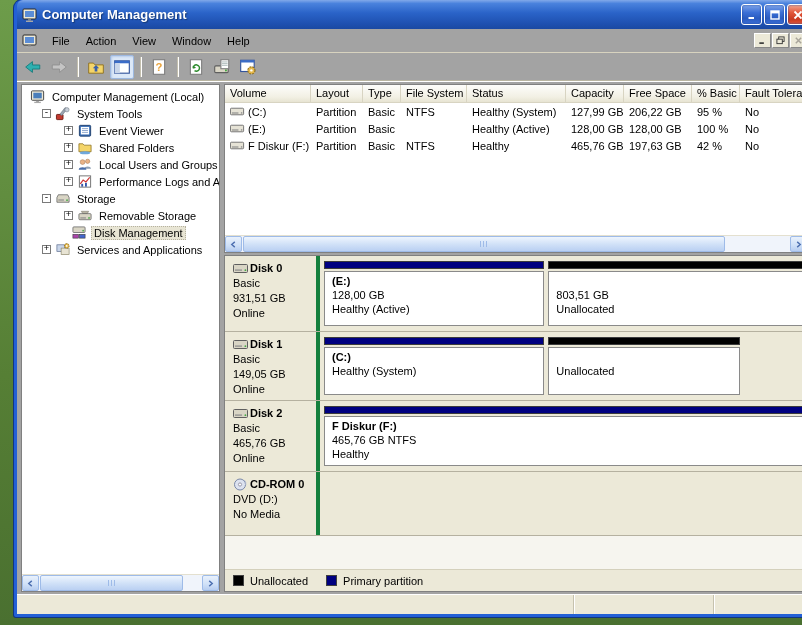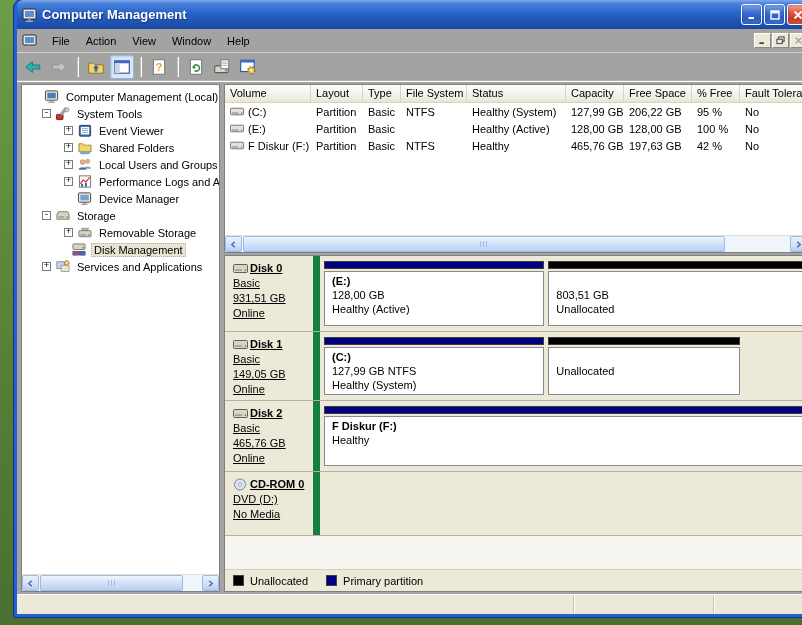--- a/index.html
+++ b/index.html
@@ -91,21 +91,21 @@
   .lrow{ height:17px; display:flex; align-items:center; }
   .bcell{ padding:1px 5px; white-space:nowrap; overflow:hidden; }
   .c0{ width:86px; flex:none; } .c1{ width:52px; flex:none; } .c2{ width:38px; flex:none; }
   .c3{ width:66px; flex:none; } .c4{ width:99px; flex:none; } .c5{ width:58px; flex:none; }
   .c6{ width:68px; flex:none; } .c7{ width:48px; flex:none; } .c8{ flex:1; min-width:50px; }
   .vcell{ display:flex; align-items:center; gap:3px; }
   .vcell svg{ width:15px; height:13px; flex:none; }
   .gap2{ height:2px; flex:none; }
   .bottom-pane{ flex:1; min-height:0; border:1px solid #808080; background:#f6f5ef; display:flex; flex-direction:column; }
   .disk-row{ display:flex; border-bottom:1px solid #b5b1a0; background:#ece9d8; flex:none; }
-  .disk-info{ width:95px; flex:none; border-right:7px solid #15803d; padding:5px 2px 3px 8px; line-height:15px;text-decoration:underline; }
+  .disk-info{ width:95px; flex:none; border-right:4px solid #15803d; padding:5px 2px 3px 8px; line-height:15px; }
   .dname{ display:flex; align-items:center; font-weight:bold; }
   .dname svg{ width:16px; height:13px; margin-right:1px; flex:none; }
   .disk-graph{ flex:1; min-width:0; padding:5px 4px; display:flex; gap:4px; }
   .part{ display:flex; flex-direction:column; }
   .pstrip{ height:8px; flex:none; border:1px solid #3c3c3c; }
   .part.primary .pstrip{ background:#000080; }
   .part.unallocated .pstrip{ background:#000; }
   .pbody{ flex:1; margin-top:2px; border:1px solid #8a8a8a; background:#fff; padding:2px 7px; line-height:14px; overflow:hidden; white-space:nowrap; }
   .plabel{ font-weight:bold; min-height:14px; }
   .filler{ flex:1; background:#f6f5ef; }
@@ -243,21 +243,21 @@
             <circle cx="11" cy="11" r="1.1" fill="#fff"></circle>
           </svg>
       </span>
     </div>
 
     <div class="main">
 
       <div class="tree-panel">
         <div class="tree">
 
-          <div class="trow" style="padding-left:22px">
+          <div class="trow" style="padding-left:8px">
             <span class="ticon">
                 <svg viewBox="0 0 16 16">
                   <rect x="1" y="2" width="13" height="10" rx="1" fill="#ece9d8" stroke="#404040"></rect>
                   <rect x="3" y="4" width="9" height="6" fill="#4a7ebb"></rect>
                   <rect x="6" y="12" width="3" height="1.6" fill="#808080"></rect>
                   <rect x="4" y="13.6" width="7" height="1.4" fill="#a8a8a8"></rect>
                 </svg>
               </span>
             <span class="tlabel">Computer Management (Local)</span>
           </div>
@@ -316,32 +316,20 @@
                 <svg viewBox="0 0 16 16">
                   <rect x="2" y="2" width="12" height="12" fill="#fff" stroke="#707070"></rect>
                   <rect x="4" y="10.5" width="2" height="3" fill="#3355aa"></rect>
                   <rect x="8" y="9.5" width="2" height="4" fill="#3355aa"></rect>
                   <polyline points="3,10.5 6,6.5 9,8.5 13,3.5" fill="none" stroke="#cc3333" stroke-width="1.2"></polyline>
                 </svg>
               </span>
             <span class="tlabel">Performance Logs and Alerts</span>
           </div>
 
-          <div class="trow" style="padding-left:42px">
-            <span class="tspace"></span>
-            <span class="ticon">
-                <svg viewBox="0 0 16 16">
-                  <rect x="1" y="2" width="13" height="10" rx="1" fill="#ece9d8" stroke="#404040"></rect>
-                  <rect x="3" y="4" width="9" height="6" fill="#7aa0cf"></rect>
-                  <rect x="6" y="12" width="3" height="1.6" fill="#808080"></rect>
-                  <rect x="4" y="13.6" width="7" height="1.4" fill="#a8a8a8"></rect>
-                </svg>
-              </span>
-            <span class="tlabel">Device Manager</span>
-          </div>
 
           <div class="trow" style="padding-left:20px">
             <span class="texp">-</span>
             <span class="ticon">
                 <svg viewBox="0 0 16 16">
                   <path d="M3 4 h10 l1.5 3 v5 h-13 v-5 z" fill="#d9d5c5" stroke="#5f5f5f" stroke-width="0.8"></path>
                   <rect x="3" y="9" width="6" height="1.2" fill="#8a8a8a"></rect>
                   <circle cx="12.3" cy="9.8" r="0.9" fill="#44aa44"></circle>
                 </svg>
               </span>
@@ -411,21 +399,21 @@
         <div class="top-pane">
           <div class="list">
             <div class="lheader">
               <span class="hcell c0">Volume</span>
               <span class="hcell c1">Layout</span>
               <span class="hcell c2">Type</span>
               <span class="hcell c3">File System</span>
               <span class="hcell c4">Status</span>
               <span class="hcell c5">Capacity</span>
               <span class="hcell c6">Free Space</span>
-              <span class="hcell c7">% Free</span>
+              <span class="hcell c7">% Basic</span>
               <span class="hcell c8">Fault Tolerance</span>
             </div>
             <div class="lrow">
               <span class="bcell c0 vcell">
                   <svg viewBox="0 0 16 13">
                     <rect x="0.5" y="3" width="14" height="7" rx="1" fill="#e6e3d6" stroke="#6f6f6f"></rect>
                     <rect x="2" y="7.5" width="7" height="1.2" fill="#8a8a8a"></rect>
                     <circle cx="12.4" cy="8" r="0.9" fill="#9a9a9a"></circle>
                   </svg>
                   <span>(C:)</span>
@@ -543,21 +531,20 @@
                 </div>
               <div>Basic</div>
               <div>149,05 GB</div>
               <div>Online</div>
             </div>
             <div class="disk-graph">
               <div class="part primary" style="width:46%">
                 <div class="pstrip"></div>
                 <div class="pbody">
                   <div class="plabel">(C:)</div>
-                  <div>127,99 GB NTFS</div>
                   <div>Healthy (System)</div>
                 </div>
               </div>
               <div class="part unallocated" style="width:40%">
                 <div class="pstrip"></div>
                 <div class="pbody">
                   <div class="plabel"></div>
                   <div>Unallocated</div>
                 </div>
               </div>
@@ -576,20 +563,21 @@
                 </div>
               <div>Basic</div>
               <div>465,76 GB</div>
               <div>Online</div>
             </div>
             <div class="disk-graph">
               <div class="part primary" style="flex:1">
                 <div class="pstrip"></div>
                 <div class="pbody">
                   <div class="plabel">F Diskur  (F:)</div>
+                  <div>465,76 GB NTFS</div>
                   <div>Healthy</div>
                 </div>
               </div>
             </div>
           </div>
 
           <div class="disk-row" style="height:64px">
             <div class="disk-info">
               <div class="dname">
                   <svg viewBox="0 0 16 13">

